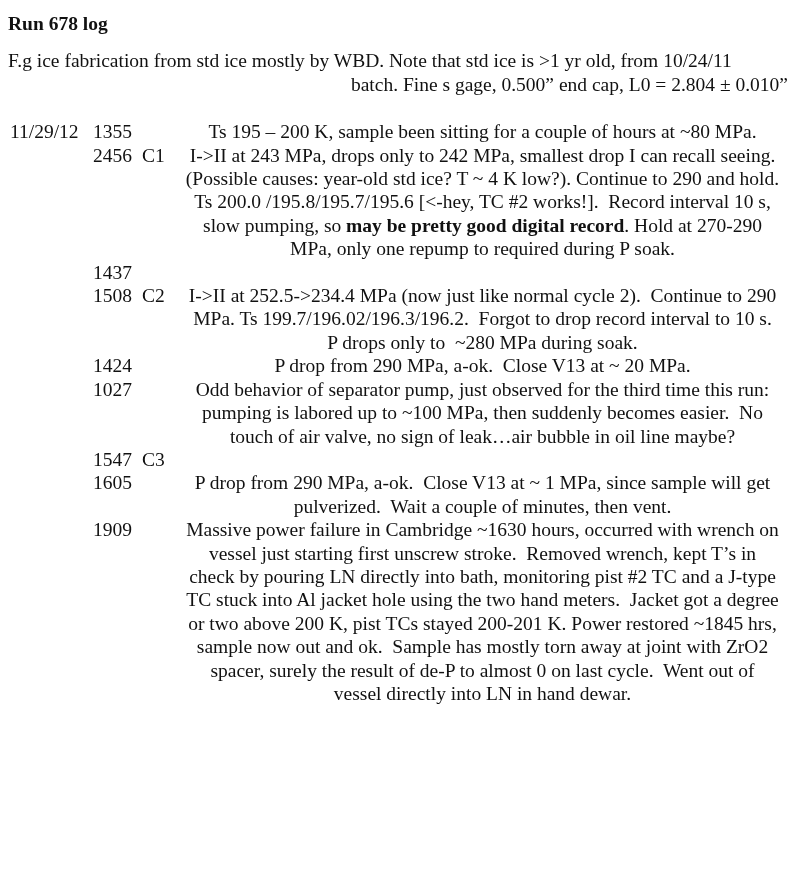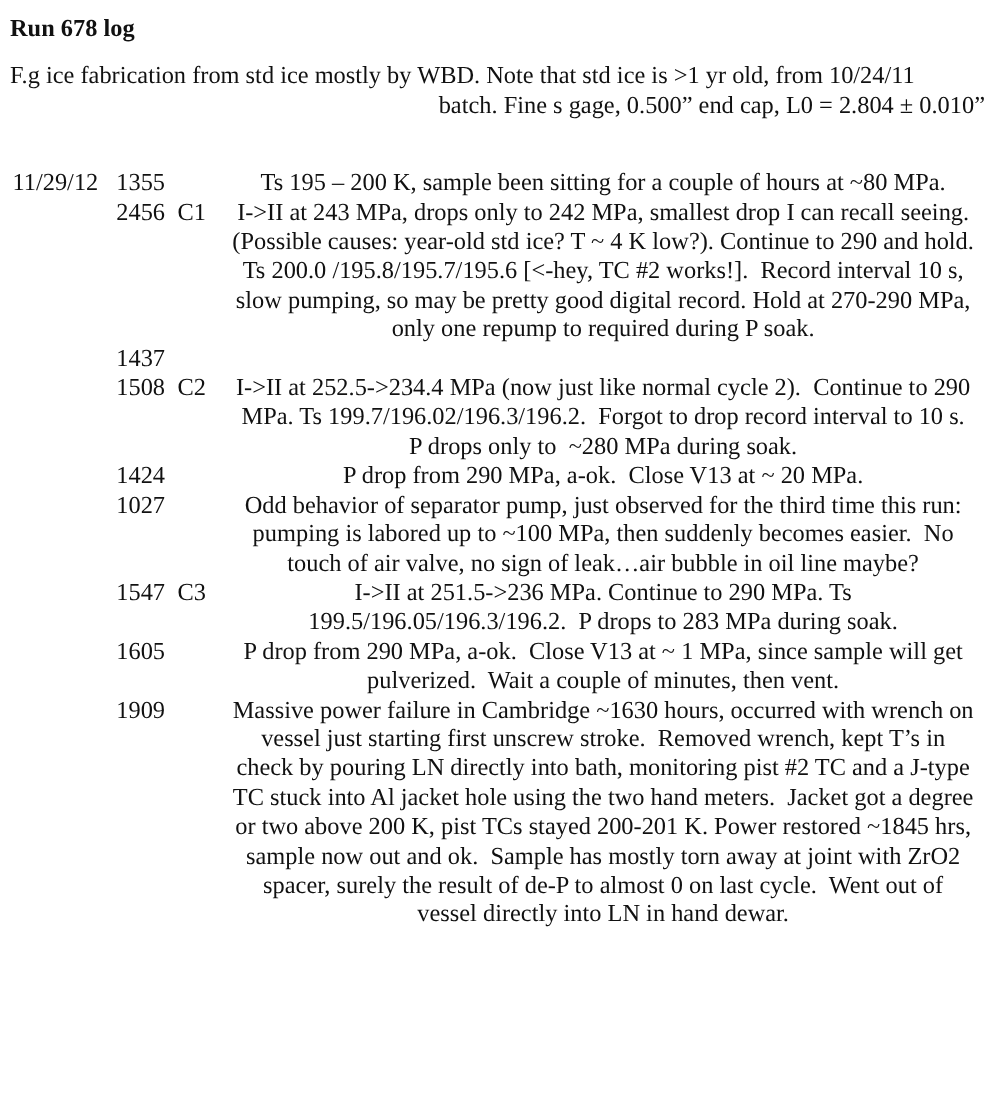--- a/index.html
+++ b/index.html
@@ -22,32 +22,32 @@
   .doc-title {
     font-weight: 700;
   }
   .intro {
     margin-top: 14px;
   }
   .intro-line2 {
     text-align: right;
   }
   .log {
-    margin-top: 39px;
+    margin-top: 24px;
   }
   .row {
     display: flex;
     align-items: flex-start;
     padding-left: 2px;
   }
   .c-date  { flex: none; width: 83px; }
   .c-time  { flex: none; width: 49px; }
   .c-cycle { flex: none; width: 43px; }
   .c-text  { flex: none; width: 595px; white-space: pre-wrap; text-align: center; }
-  .c-text b { font-weight: 400; }
+  .c-text b { font-weight: 700; }
 </style>
 </head>
 <body>
 
 <div class="doc">
 
   <div class="doc-title">Run 678 log</div>
 
   <div class="intro">
     <div class="intro-line1">F.g ice fabrication from std ice mostly by WBD.  Note that std ice is &gt;1 yr old, from 10/24/11</div>
@@ -94,21 +94,20 @@
       <span class="c-date"></span>
       <span class="c-time">1027</span>
       <span class="c-cycle"></span>
       <span class="c-text"><span>Odd behavior of separator pump, just observed for the third time this run: pumping is labored up to ~100 MPa, then suddenly becomes easier.  No touch of air valve, no sign of leak…air bubble in oil line maybe?</span><b></b><span></span></span>
     </div>
 
     <div class="row">
       <span class="c-date"></span>
       <span class="c-time">1547</span>
       <span class="c-cycle">C3</span>
-      <span class="c-text"><span>I-&gt;II at 251.5-&gt;236 MPa. Continue to 290 MPa. Ts 199.5/196.05/196.3/196.2.  P drops to 283 MPa during soak.</span><b></b><span></span></span>
     </div>
 
     <div class="row">
       <span class="c-date"></span>
       <span class="c-time">1605</span>
       <span class="c-cycle"></span>
       <span class="c-text"><span>P drop from 290 MPa, a-ok.  Close V13 at ~ 1 MPa, since sample will get pulverized.  Wait a couple of minutes, then vent.</span><b></b><span></span></span>
     </div>
 
     <div class="row">

